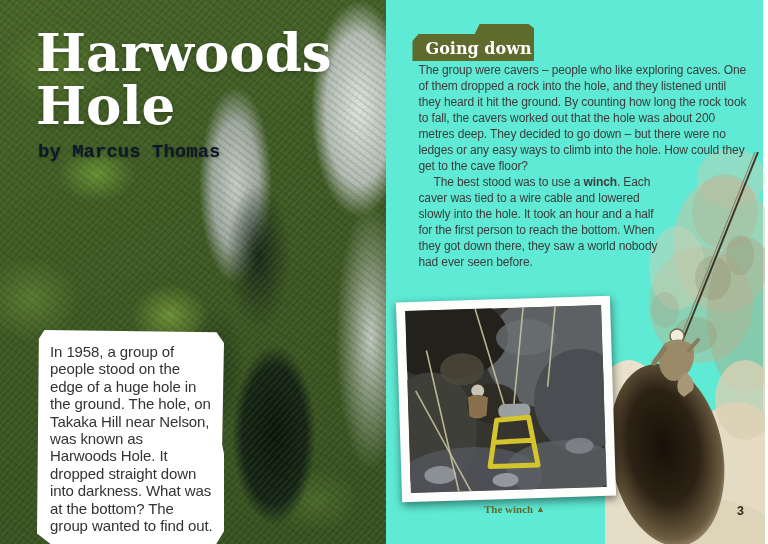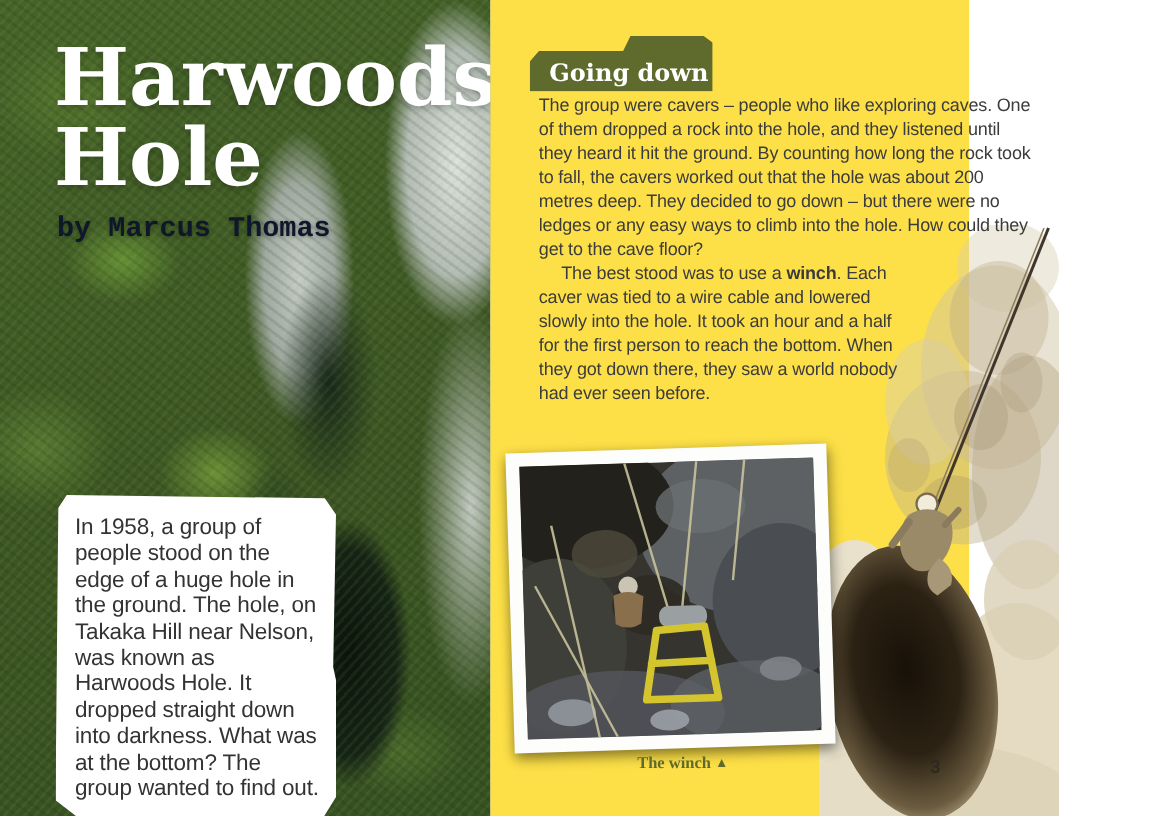--- a/index.html
+++ b/index.html
@@ -1,18 +1,18 @@
 <!DOCTYPE html>
 <html><head>
 <meta charset="utf-8">
 <style>
   * { margin:0; padding:0; box-sizing:border-box; }
   html,body { width:768px; height:544px; overflow:hidden; background:#fff; }
   body { font-family:"Liberation Sans", sans-serif; }
-  .spread { position:relative; width:646px; height:544px; display:flex; background:#fff; }
+  .spread { position:relative; width:763px; height:544px; display:flex; background:#fff; }
 
   
   .page-left { position:relative; width:389px; height:544px; overflow:hidden; }
   .cover-photo { position:absolute; inset:0;
     background-color:#3f5a26;
     background-image:
       radial-gradient(ellipse 58px 125px at 71% 80%, #0b140c 0%, #152316 55%, rgba(21,35,22,0) 72%),
       radial-gradient(ellipse 46px 105px at 67% 47%, #18271b 0%, rgba(24,39,27,0) 70%),
       radial-gradient(ellipse 52px 140px at 61% 34%, #c6cdc8 0%, #9fa8a2 45%, rgba(159,168,162,0) 70%),
       radial-gradient(ellipse 66px 150px at 93% 20%, #dde3de 0%, #b4bcb7 50%, rgba(180,188,183,0) 72%),
@@ -37,21 +37,21 @@
   .cover-byline { position:absolute; left:38px; top:141px; color:#0f172a;
     font-family:Liberation Mono, monospace; font-weight:bold; font-size:19px;
     text-shadow:0 1px 3px rgba(0,0,0,.3); }
   .intro-box { position:absolute; left:37px; top:330px; width:187px; min-height:150px;
     background:#fff; padding:13px 11px 12px 13px;
     clip-path:polygon(4% 0%, 96% 1%, 100% 6%, 99% 53%, 100% 57%, 100% 93%, 95% 100%, 9% 100%, 0% 94%, 1% 4%);
     box-shadow:0 2px 6px rgba(0,0,0,.3);
     font-size:15px; line-height:17.4px; color:#333; letter-spacing:-0.1px; }
 
   
-  .page-right { position:relative; width:379px; height:544px; background:#fde047; }
+  .page-right { position:relative; width:379px; height:544px; background:#5eead4; }
   .section-badge { position:absolute; left:26px; top:24px; width:122px; height:37px;
     background:#5f6a2d; color:#fff;
     clip-path:polygon(0% 46%, 5% 27%, 51% 27%, 55% 0%, 95% 0%, 100% 12%, 100% 100%, 0% 100%);
     font-family:"DejaVu Serif", serif; font-weight:bold; font-size:16px;
     padding:15px 0 0 13px; z-index:3; }
   .body-copy { position:absolute; left:32px; top:62px; width:332px; z-index:2;
     font-size:12px; line-height:16px; color:#3c3c3c; letter-spacing:-0.12px; }
   .para2 { width:240px; text-indent:15px; }
   .para2 .noindent { text-indent:0; }
 

